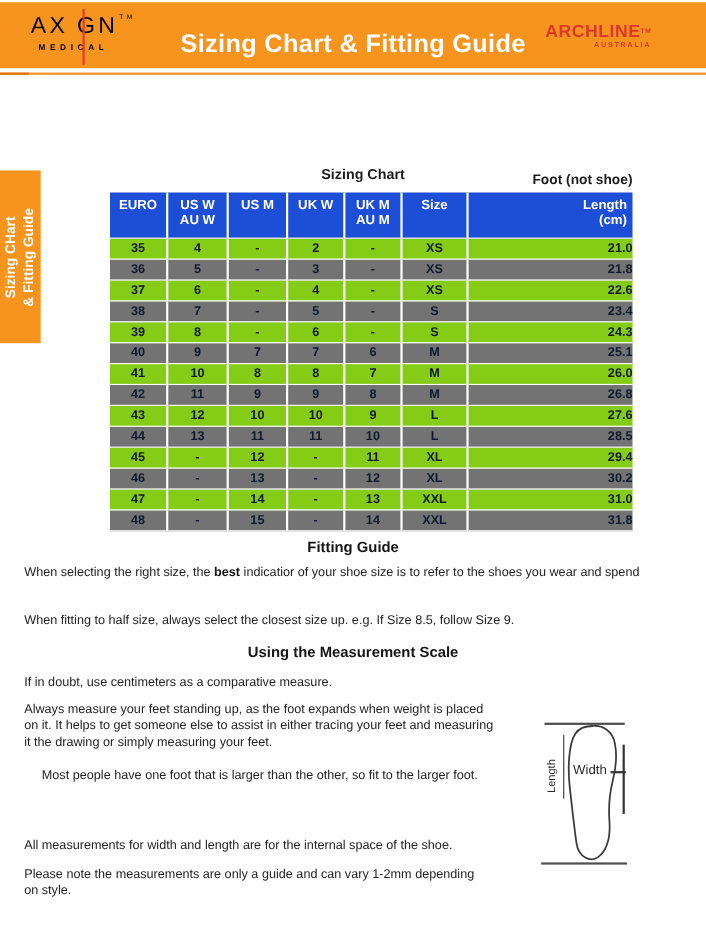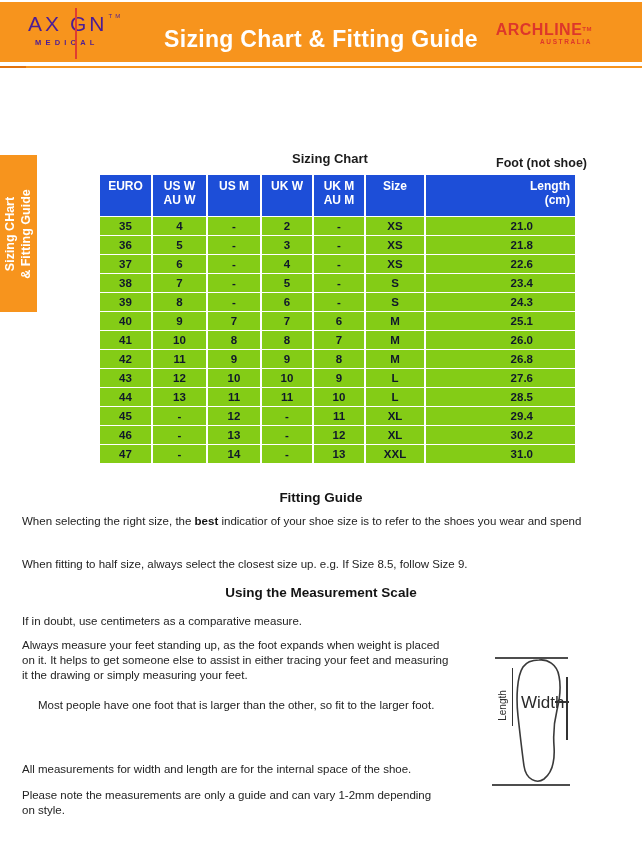--- a/index.html
+++ b/index.html
@@ -3,21 +3,21 @@
 <meta charset="utf-8">
 <style>
   html,body { margin:0; padding:0; background:#ffffff; }
   body { width:642px; height:848px; font-family:"Liberation Sans", sans-serif; position:relative; }
   .page { position:relative; width:642px; height:848px; overflow:hidden; background:#fff; }
 
   
   .topbar { position:absolute; left:0; top:2px; width:642px; height:60px; background:#F7941D; }
   .doc-title { position:absolute; left:0; top:24px; width:642px; margin:0; text-align:center;
                color:#fff; font-size:23px; font-weight:bold; letter-spacing:0.3px; }
-  .axign { position:absolute; left:28px; top:11px; width:96px; color:#4c1d95; }
+  .axign { position:absolute; left:28px; top:11px; width:96px; color:#000000; }
   .axign-row { display:flex; align-items:flex-end; font-size:21px; font-weight:400; letter-spacing:3px; line-height:22px; }
   .axign-gap { width:8px; }
   .axign-line { position:absolute; left:47px; top:-5px; width:2px; height:51px; background:#E03C31; }
   .axign-tm { font-size:6px; line-height:6px; align-self:flex-start; margin-left:1px; }
   .axign-medical { font-size:7.5px; font-weight:bold; letter-spacing:4.2px; margin-top:3px; padding-left:7px; }
   .archline { position:absolute; right:50px; top:19px; color:#DD372B; text-align:right; }
   .archline-row { font-size:16px; font-weight:bold; letter-spacing:0.5px; line-height:17px; }
   .arch-tm { font-size:6px; vertical-align:top; }
   .archline-sub { font-size:6.5px; font-weight:bold; letter-spacing:1.6px; margin-top:0; }
 
@@ -26,43 +26,43 @@
 
   
   .side-tab { position:absolute; left:0; top:155px; width:37px; height:157px; background:#F7941D;
               display:flex; align-items:center; justify-content:center; }
   .side-tab-text { width:157px; height:34px; transform:rotate(-90deg); text-align:center;
                    color:#fff; font-weight:bold; font-size:12.5px; line-height:16px; white-space:nowrap; }
 
   
   .chart-title { position:absolute; left:100px; top:151px; width:460px; text-align:center;
                  font-size:13px; font-weight:bold; color:#1c1c1c; }
-  .foot-note { position:absolute; left:112px; top:156px; width:475px; text-align:right;
+  .foot-note { position:absolute; left:100px; top:156px; width:475px; text-align:right;
                font-size:12.5px; font-weight:bold; color:#1c1c1c; }
   table.sizing { position:absolute; left:100px; top:175px; width:475px; border-collapse:collapse; table-layout:fixed; }
   table.sizing th { background:#1d4ed8; color:#fff; font-size:12px; font-weight:bold;
                     height:36px; vertical-align:top; padding-top:4px; line-height:14px; text-align:center;
                     border-right:2px solid #fff; border-bottom:1px solid #fff; }
   table.sizing th:last-child { text-align:right; padding-right:5px; border-right:none; }
   table.sizing td { height:18px; text-align:center; font-size:11.5px; font-weight:bold; color:#10182b;
                     border-right:2px solid #fff; border-bottom:1px solid #fff; padding:0; }
-  table.sizing td:last-child { text-align:right; padding-right:42px; border-right:none; }
+  table.sizing td:last-child { text-align:right; border-right:none; }
   tr.row-teal td { background:#84cc16; }
-  tr.row-lav td { background:#84cc16; }
+  tr.row-lav td { background:#737373; }
 
   
   .h-center { position:absolute; left:0; width:642px; text-align:center; font-size:13.5px;
               font-weight:bold; color:#141414; }
   .para { position:absolute; left:22px; font-size:11.5px; color:#232323; line-height:15px; }
   .para strong { color:#141414; }
 
   
   .diag-line { position:absolute; background:#4d4d4d; }
   .foot-svg { position:absolute; left:513px; top:658px; }
-  .width-label { position:absolute; left:521px; top:693px; font-size:17px; color:#2a2a2a; }
+  .width-label { position:absolute; left:521px; top:693px; font-size:12px; color:#2a2a2a; }
   .length-label { position:absolute; left:482px; top:700px; width:40px; text-align:center;
                   transform:rotate(-90deg); font-size:10px; color:#2a2a2a; }
 </style>
 </head>
 <body>
 
 <div class="page">
 
   <div class="topbar">
     <div class="axign">
@@ -250,20 +250,29 @@
         </tr>
         <tr class="row-teal">
           <td>47</td>
           <td>-</td>
           <td>14</td>
           <td>-</td>
           <td>13</td>
           <td>XXL</td>
           <td>31.0</td>
         </tr>
+        <tr class="row-lav">
+          <td>48</td>
+          <td>-</td>
+          <td>15</td>
+          <td>-</td>
+          <td>14</td>
+          <td>XXL</td>
+          <td>31.8</td>
+        </tr>
       </tbody>
   </table>
 
   <div class="h-center" style="top:490px;">Fitting Guide</div>
   <div class="para" style="top:514px; width:612px;">
     <div><span>When selecting the right size, the </span><strong>best</strong><span> indicatior of your shoe size is to refer to the shoes you wear and spend</span></div>
   </div>
   <div class="para" style="top:557px; width:612px;">When fitting to half size, always select the closest size up. e.g. If Size 8.5, follow Size 9.</div>
 
   <div class="h-center" style="top:585px;">Using the Measurement Scale</div>

